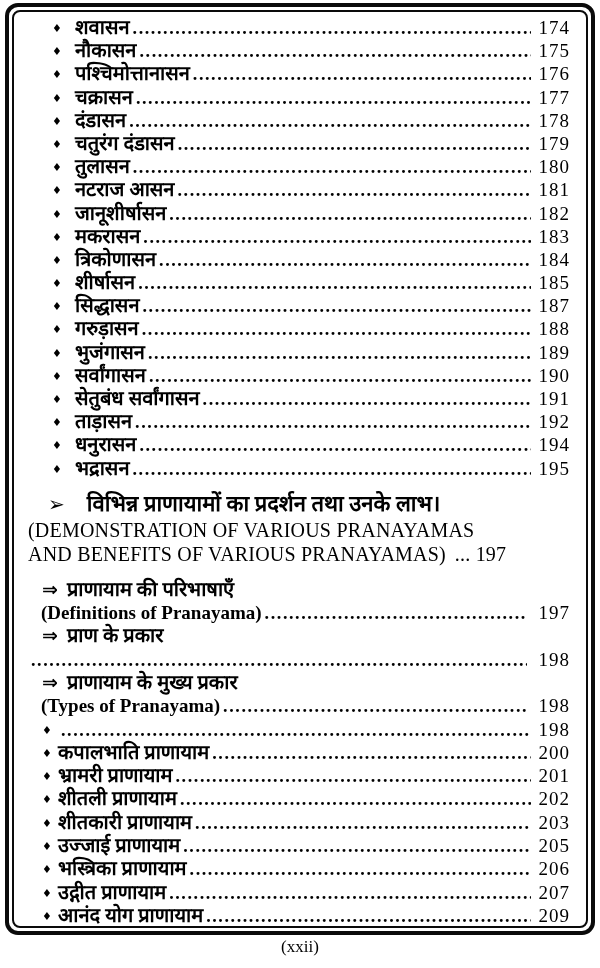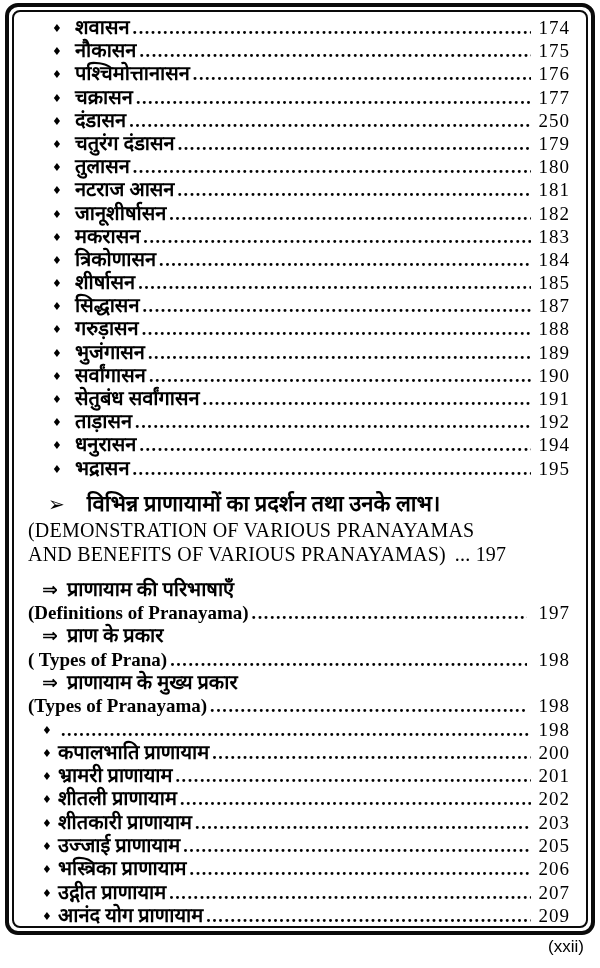--- a/index.html
+++ b/index.html
@@ -128,29 +128,30 @@
     display: flex;
     align-items: baseline;
     line-height: 23.3px;
     height: 23.3px;
     white-space: nowrap;
   }
   .sub-en {
     font-weight: 700;
     font-size: 19px;
     flex: 0 0 auto;
+    margin-left: 13px;
   }
   .sub-line2 .pagenum { margin-left: 4px; }
   .footer {
     position: absolute;
-    left: 0; right: 16px;
+    left: 0; right: 0;
     top: 937px;
-    text-align: right;
+    text-align: center;
     font-size: 17px;
-    font-family: Liberation Sans, sans-serif;
+    font-family: Liberation Serif, serif;
   }
 </style>
 </head>
 <body>
 
 <div class="page">
   <div class="frame-outer">
     <div class="frame-inner">
       <div class="content">
 
@@ -181,21 +182,21 @@
               <span class="bullet">♦</span>
               <span class="toc-label hindi">चक्रासन</span>
               <span class="leader"></span>
               <span class="pagenum">177</span>
             </div>
 
             <div class="toc-row">
               <span class="bullet">♦</span>
               <span class="toc-label hindi">दंडासन</span>
               <span class="leader"></span>
-              <span class="pagenum">250</span>
+              <span class="pagenum">178</span>
             </div>
 
             <div class="toc-row">
               <span class="bullet">♦</span>
               <span class="toc-label hindi">चतुरंग दंडासन</span>
               <span class="leader"></span>
               <span class="pagenum">179</span>
             </div>
 
             <div class="toc-row">
@@ -321,21 +322,20 @@
                 <span class="pagenum">197</span>
               </div>
             </div>
 
             <div class="sub-entry">
               <div class="sub-line1">
                 <span class="dbl-arrow">⇒</span>
                 <span class="sub-hindi hindi">प्राण के प्रकार</span>
               </div>
               <div class="sub-line2">
-                <span class="sub-en">( Types of Prana)</span>
                 <span class="leader"></span>
                 <span class="pagenum">198</span>
               </div>
             </div>
 
             <div class="sub-entry">
               <div class="sub-line1">
                 <span class="dbl-arrow">⇒</span>
                 <span class="sub-hindi hindi">प्राणायाम के मुख्य प्रकार</span>
               </div>

